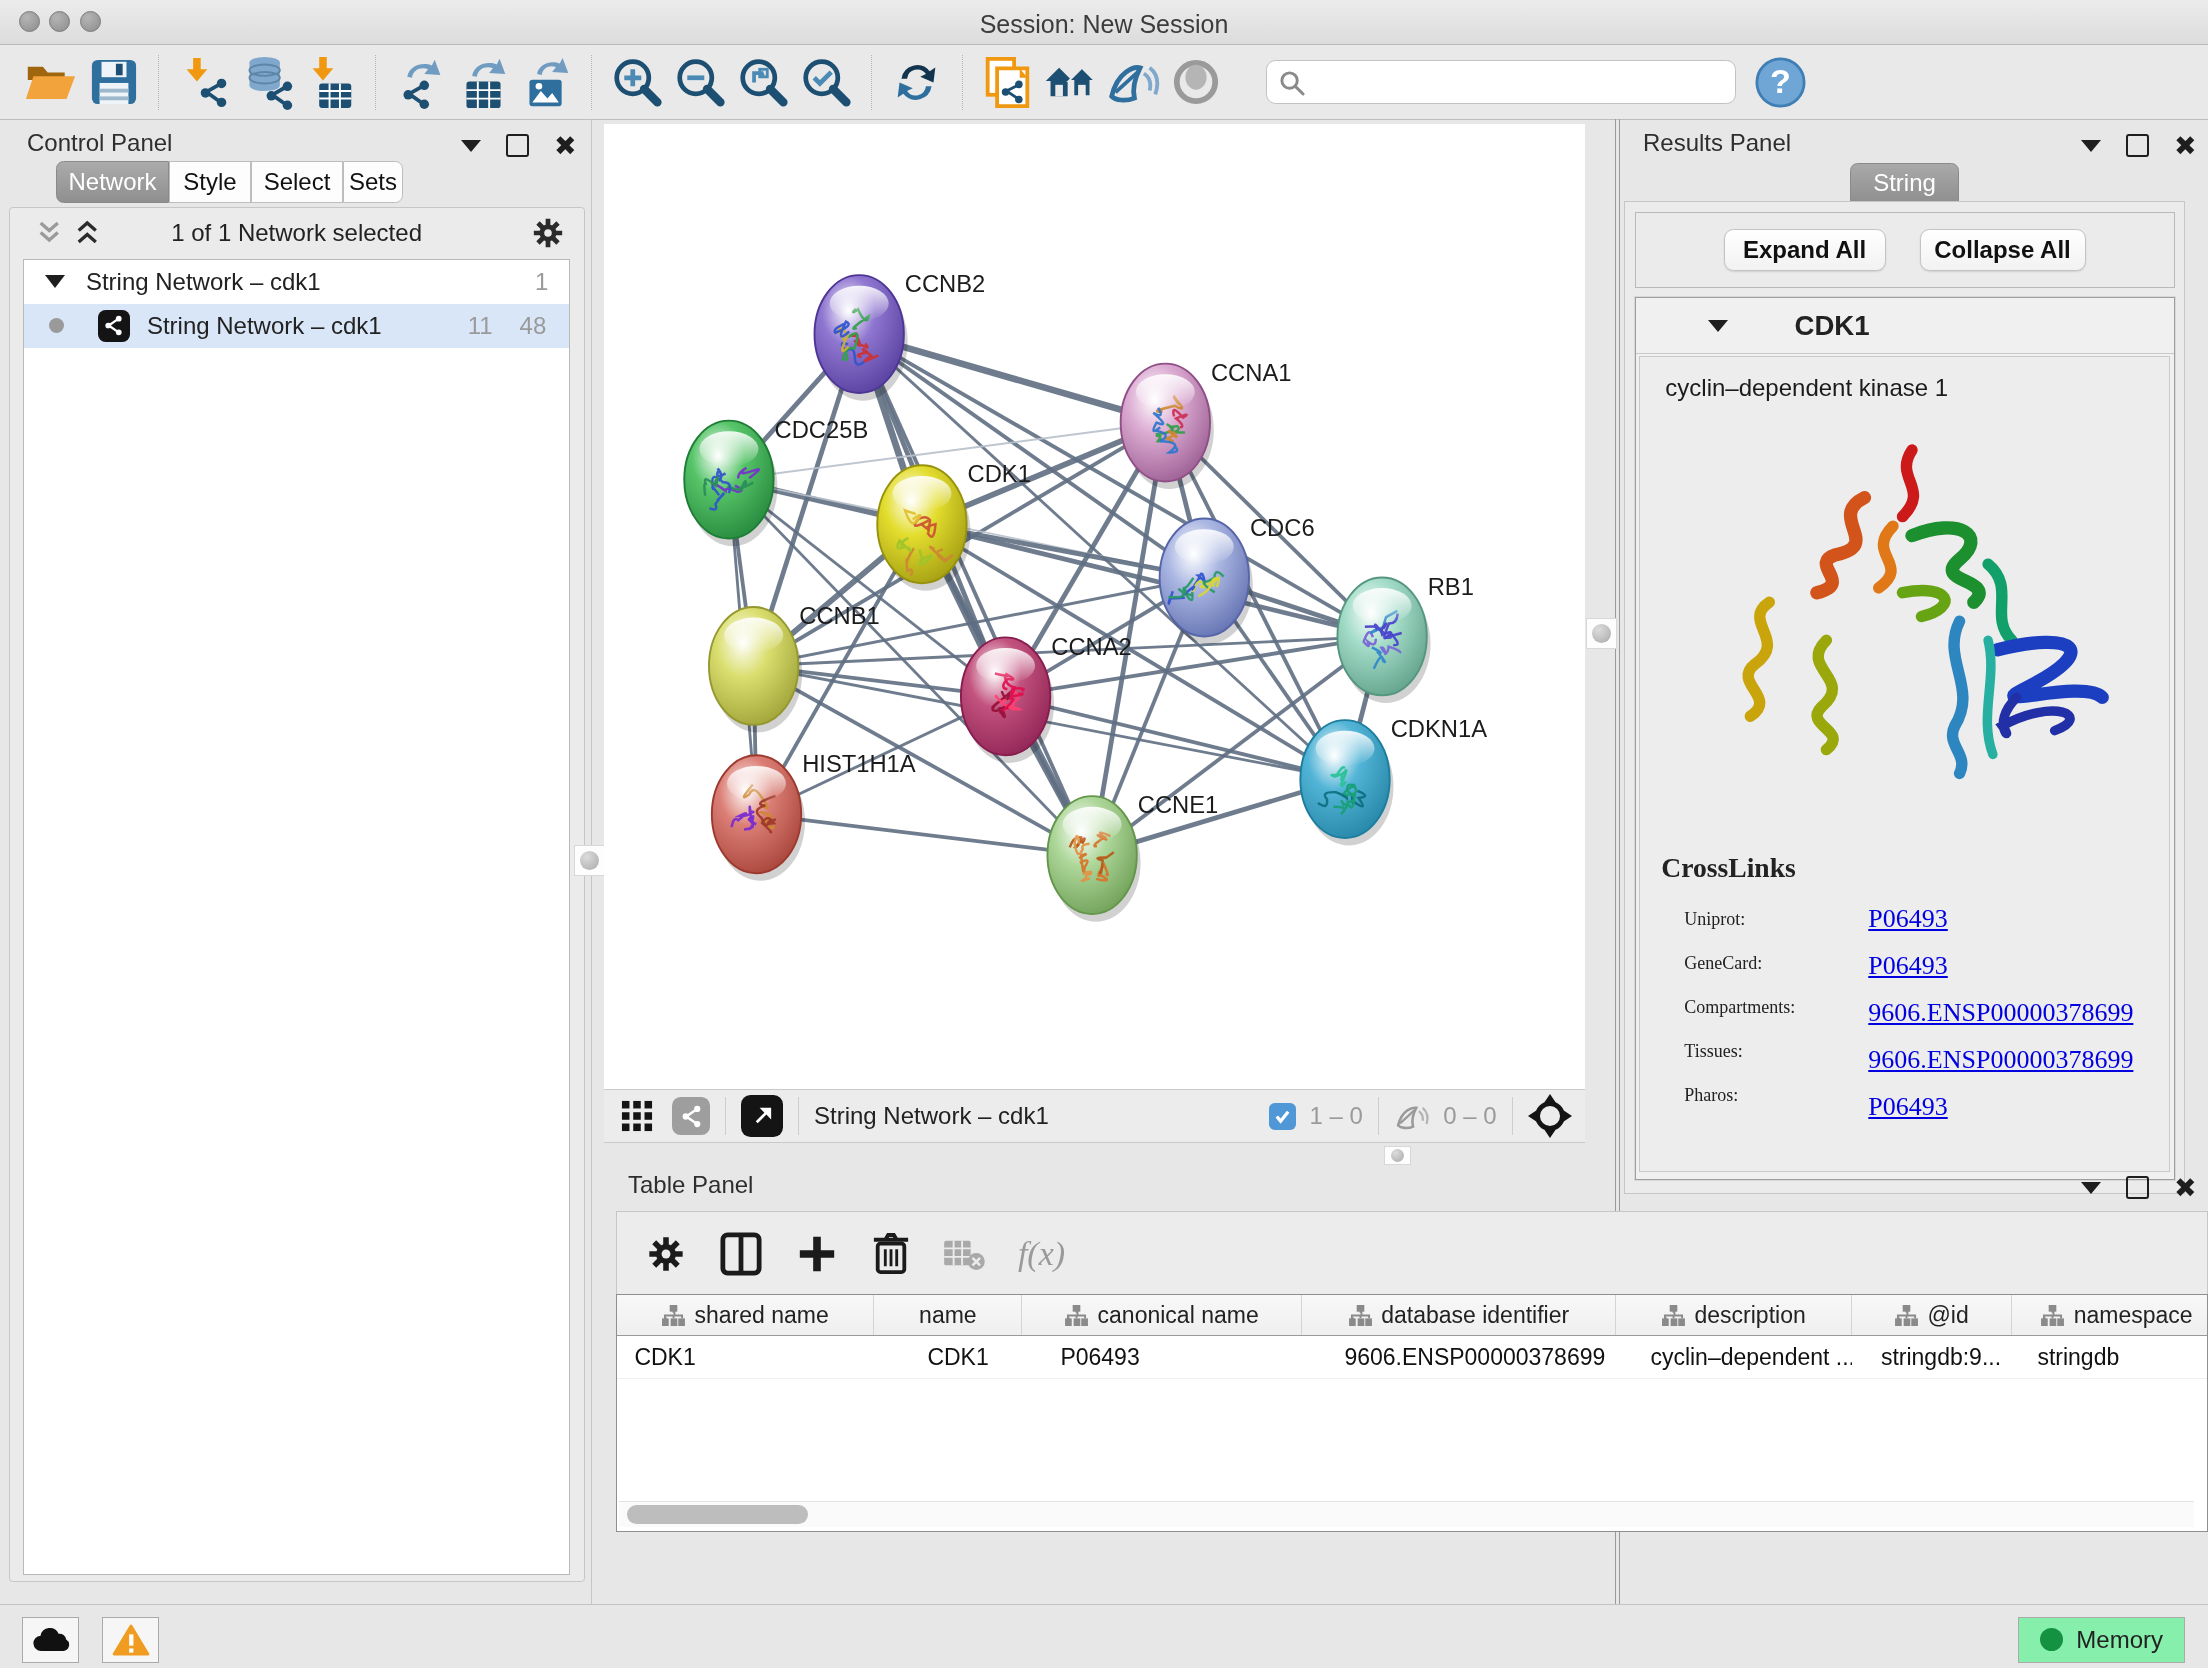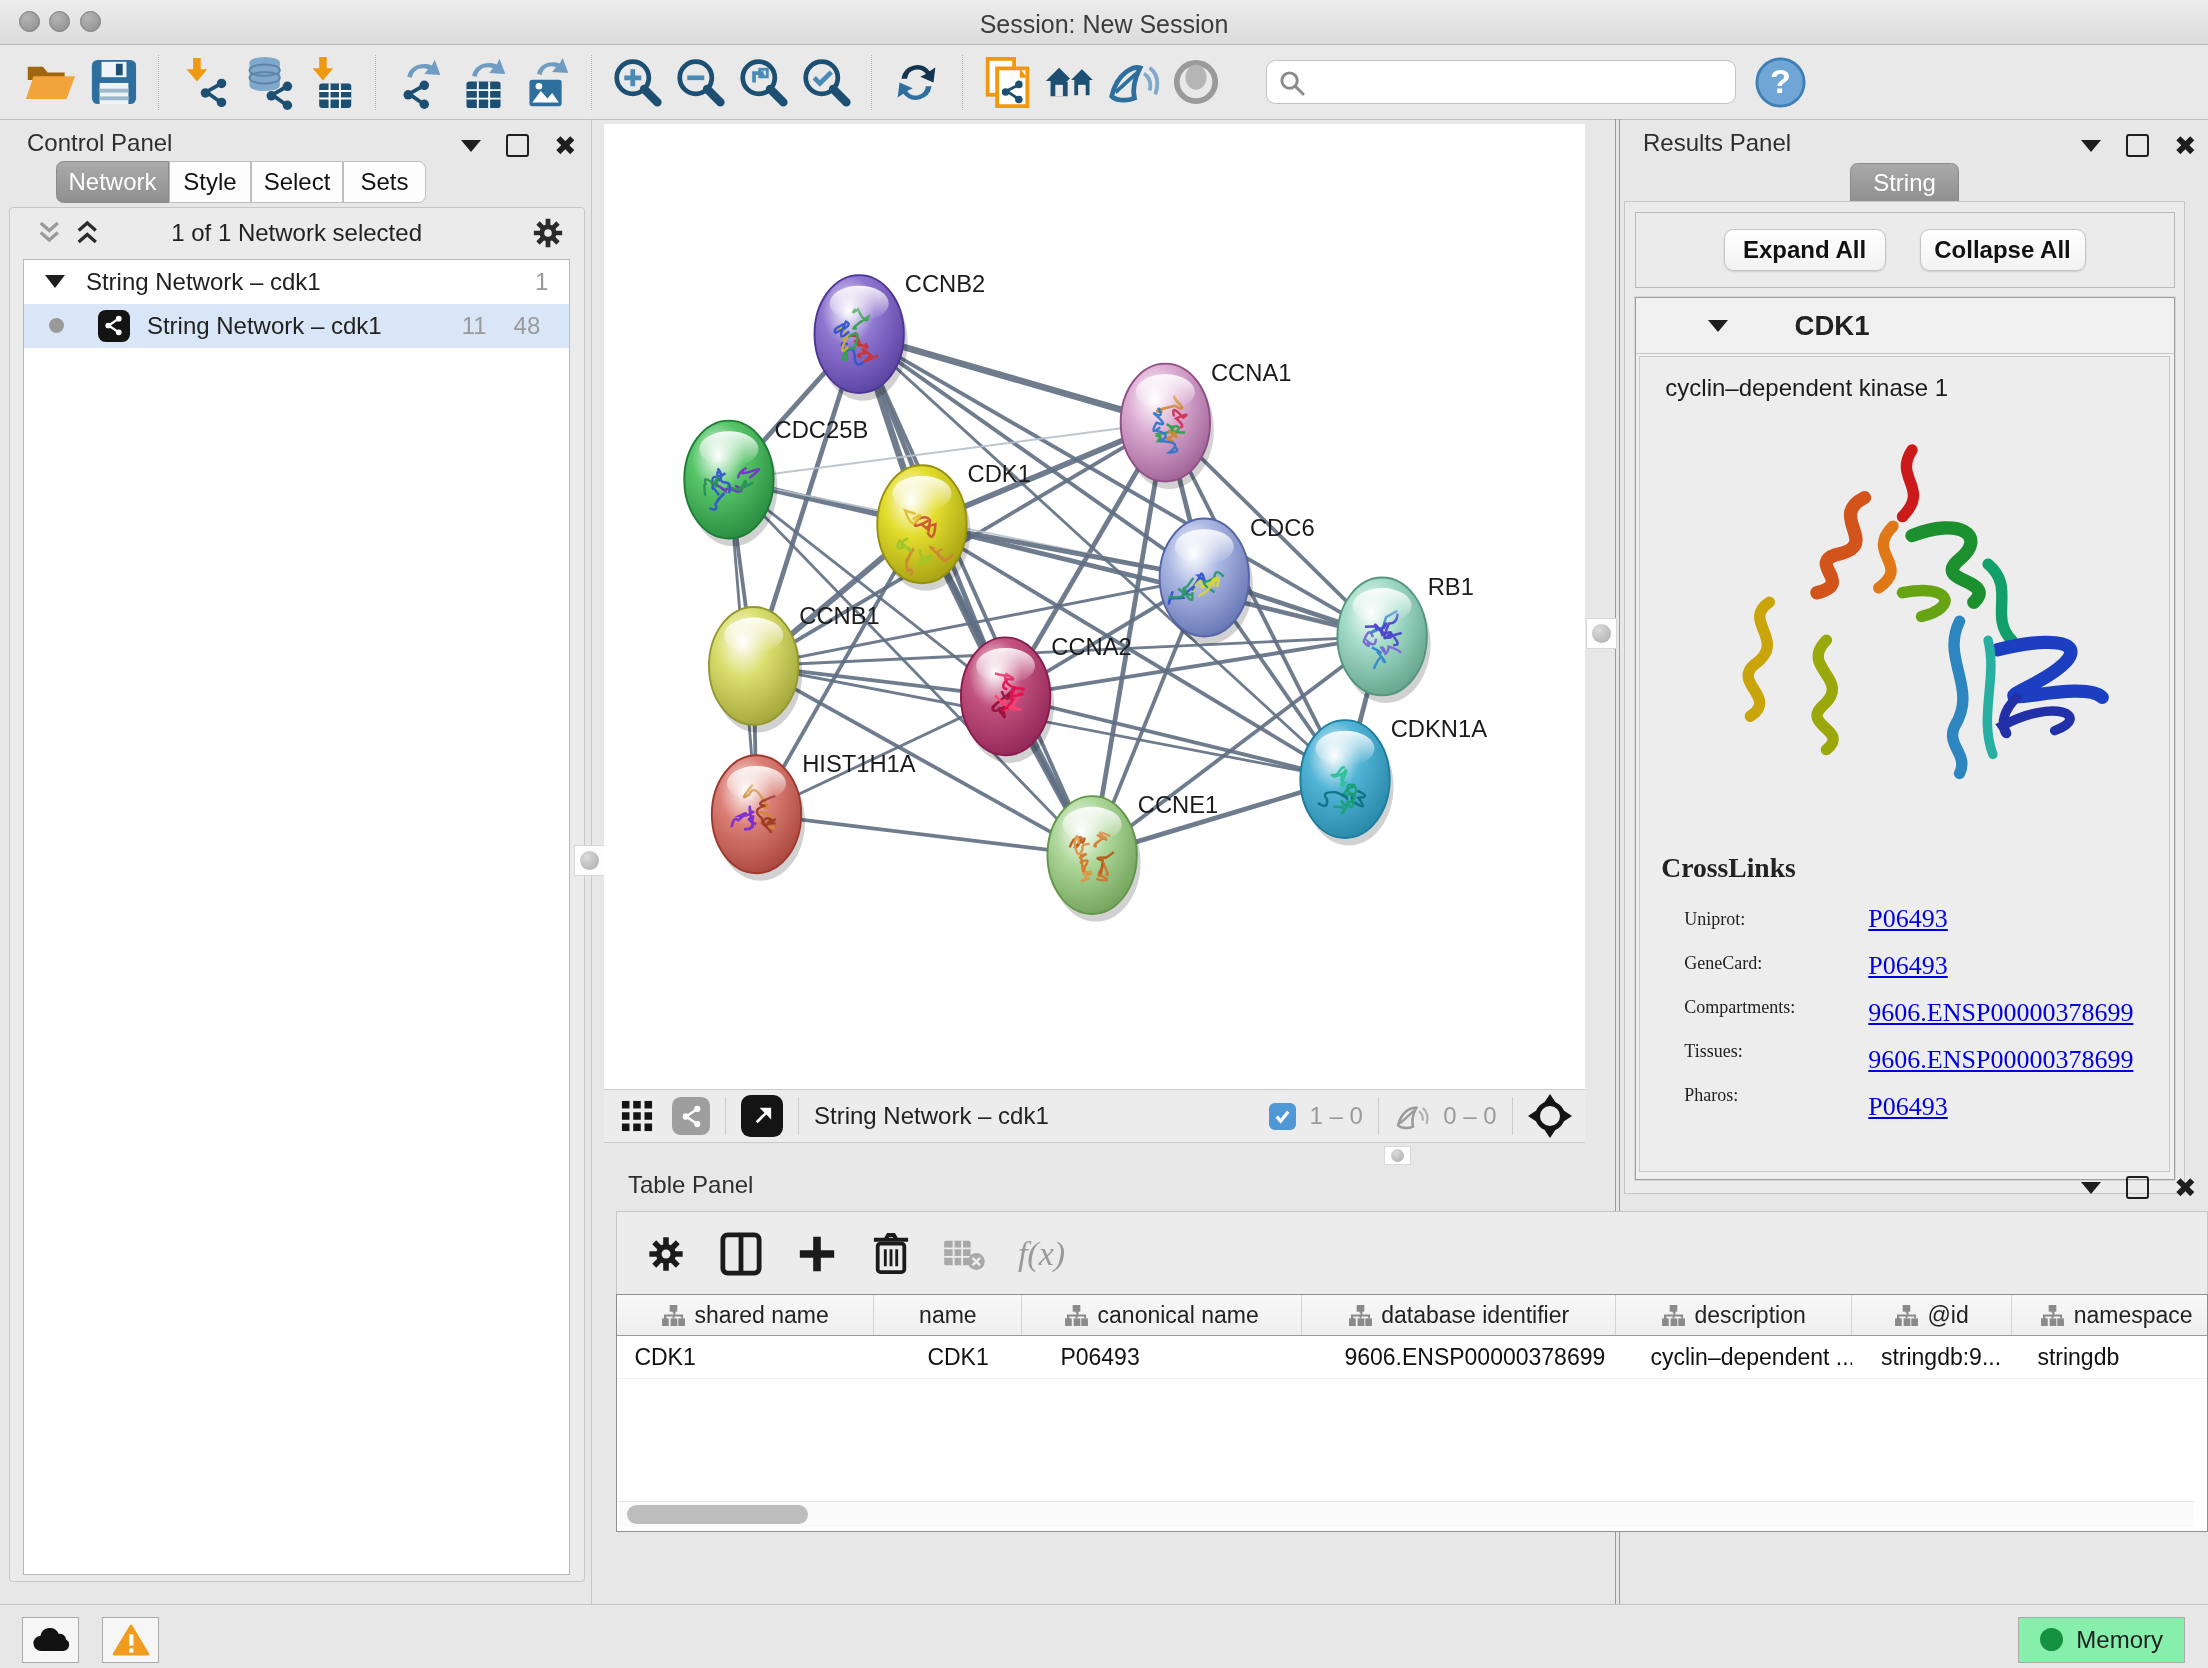--- a/index.html
+++ b/index.html
@@ -276,21 +276,21 @@
   <div class="abs" style="left:56px;top:42px;display:flex;">
     <div class="tab sel" style="width:113px">
         <span>Network</span>
       </div>
     <div class="tab" style="width:82px">
         <span>Style</span>
       </div>
     <div class="tab" style="width:92px">
         <span>Select</span>
       </div>
-    <div class="tab" style="width:83px;border-radius:0 7.6px 7.6px 0">
+    <div class="tab" style="width:60px;border-radius:0 7.6px 7.6px 0">
         <span>Sets</span>
       </div>
   </div>
   <div class="abs cp-box" style="left:8.6px;top:88px;width:574px;height:1373px;">
     <div style="height:49px;display:flex;align-items:center;position:relative;">
       <svg width="28.5" height="27" viewBox="0 0 30 28" style="margin-left:25px">
         <path d="M6 4 l9 8 9 -8 M6 14 l9 8 9 -8" stroke="#9a9a9a" stroke-width="3.5" fill="none"></path>
       </svg>
       <svg width="28.5" height="27" viewBox="0 0 30 28" style="margin-left:9.5px">
         <path d="M6 12 l9 -8 9 8 M6 24 l9 -8 9 8" stroke="#2b2b2b" stroke-width="3.5" fill="none"></path>
@@ -319,21 +319,21 @@
             <g stroke="#fff" stroke-width="2.4" fill="none">
                 <path d="M16 4 L6 11 L16 18"></path>
               </g>
             <circle cx="16.5" cy="3.8" r="3" fill="#fff"></circle>
               <circle cx="5.5" cy="11" r="3" fill="#fff"></circle>
               <circle cx="16.5" cy="18.2" r="3" fill="#fff"></circle>
           </svg>
         </span>
         <span style="margin-left:17px">String Network – cdk1</span>
         <span class="graytxt" style="margin-left:auto">11</span>
-        <span class="graytxt" style="margin-left:27px;margin-right:29px">48</span>
+        <span class="graytxt" style="margin-left:27px;margin-right:23px">48</span>
       </div>
     </div>
   </div>
 </div>
 
 <div class="vline" style="left:591px;top:119px;width:1px;height:1485px"></div>
 <div class="abs splitter-dot" style="left:574px;top:845px">
     <i></i>
   </div>
 

